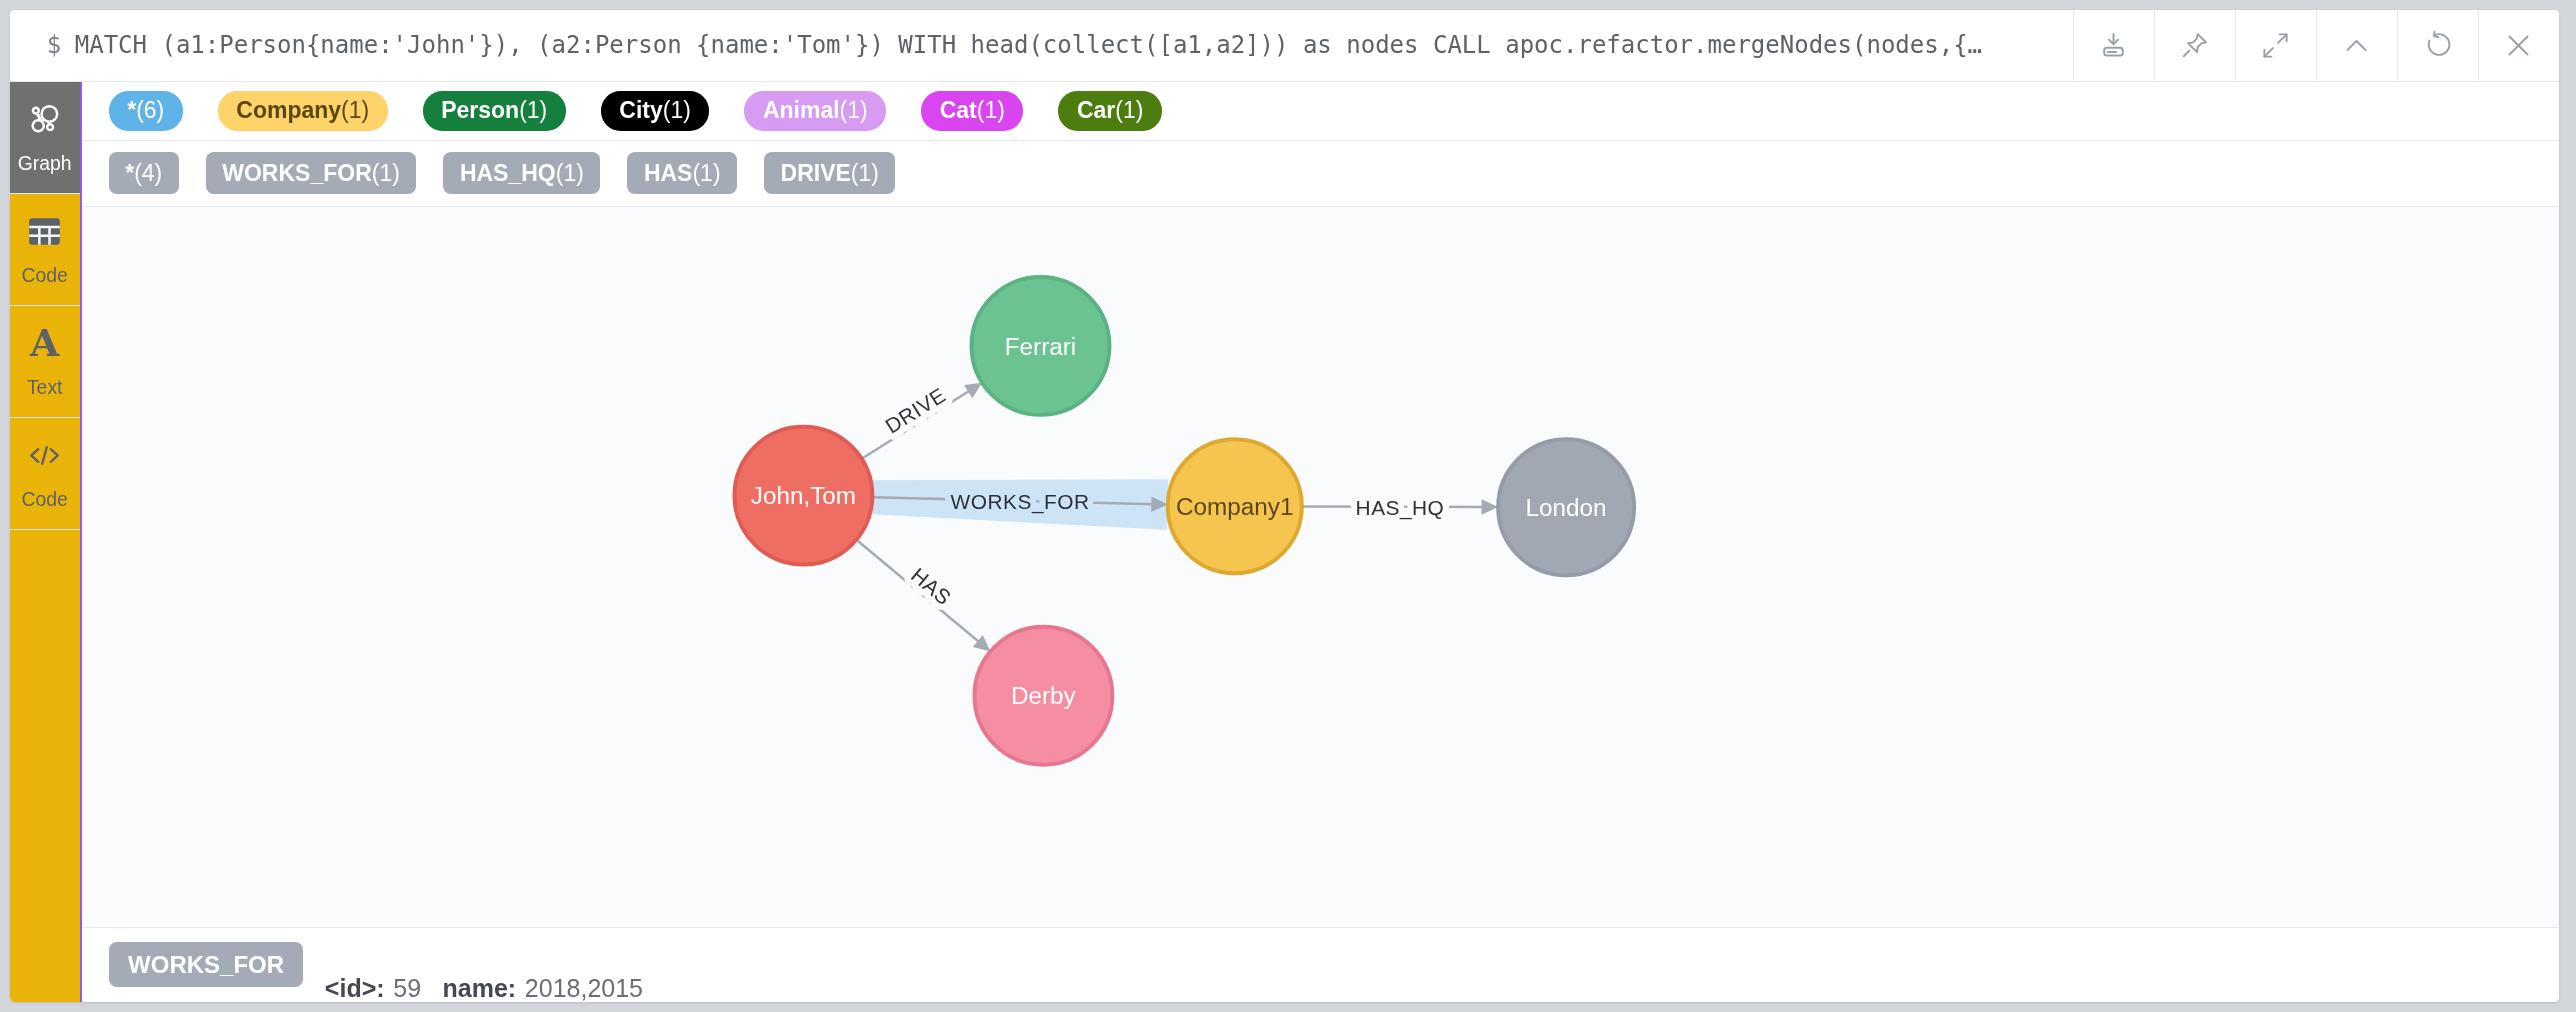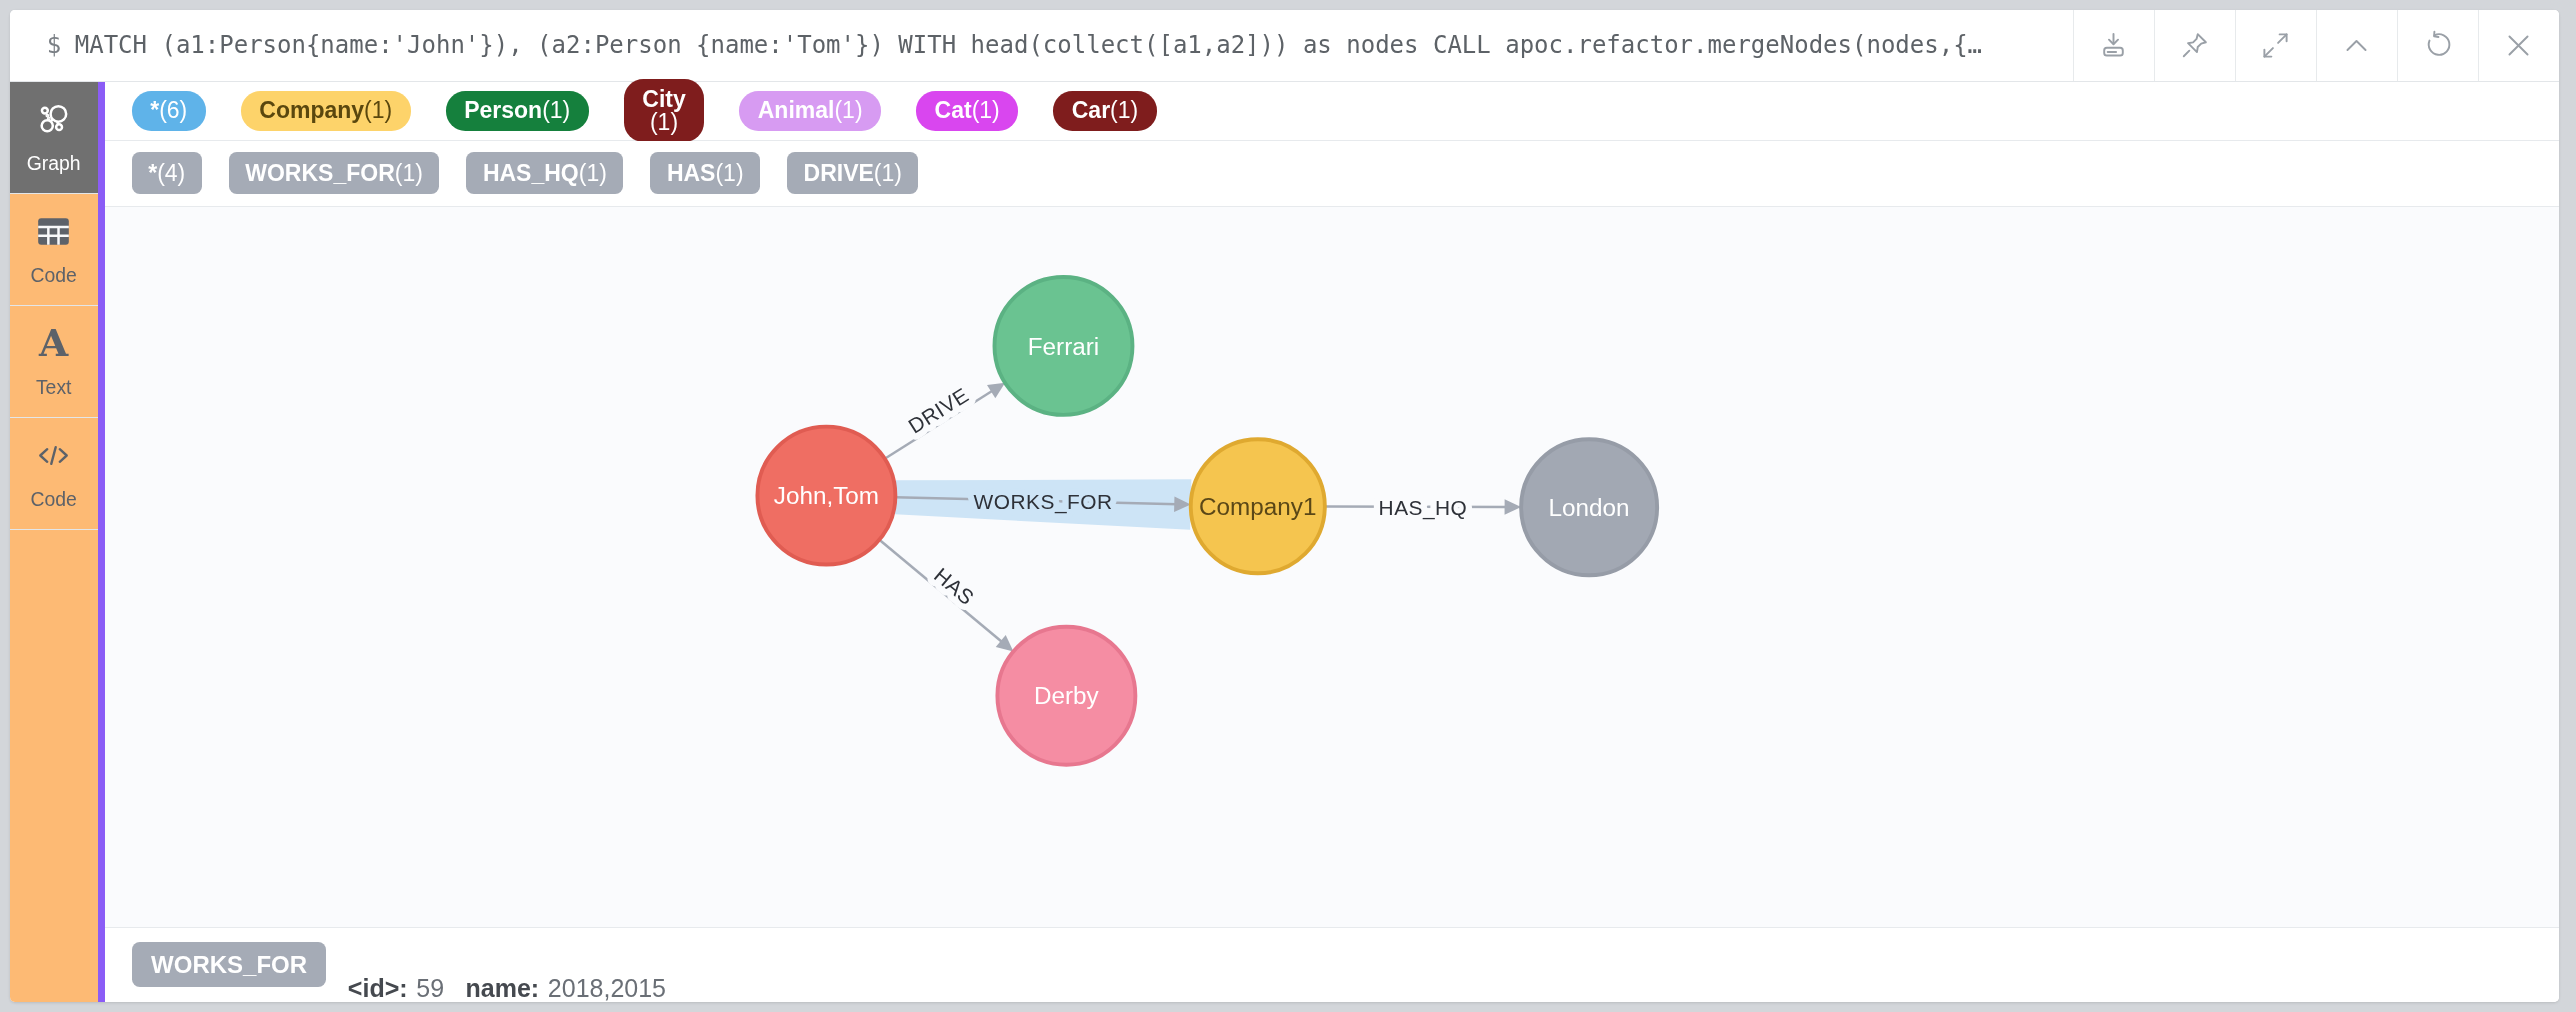--- a/index.html
+++ b/index.html
@@ -27,21 +27,21 @@
   .icon-cell {
     width:81px; flex:none; border-left:1px solid #e7eaec; display:flex;
     align-items:center; justify-content:center; cursor:pointer; background:#fff;
   }
   .icon-cell svg { width:31px; height:31px; stroke:#9aa0a7; stroke-width:1.5;
     fill:none; stroke-linecap:round; stroke-linejoin:round; }
 
   
   .main { flex:1; display:flex; min-height:0; }
 
-  .sidebar { width:95px; flex:none; background:#fdba74; border-right:7px solid #8b5cf6; }
+  .sidebar { width:72px; flex:none; background:#eab308; border-right:2px solid #8b5cf6; }
   .side-tab {
     height:112px; border-bottom:1px solid #e3e6e9; display:flex; flex-direction:column;
     align-items:center; justify-content:center; gap:8.7px; cursor:pointer; color:#5d6269;
   }
   .side-tab.active { background:#707070; color:#ffffff; }
   .side-tab .tab-label { font-size:19.4px; }
   .side-tab svg { width:39px; height:39px; }
 
   .content { flex:1; display:flex; flex-direction:column; min-width:0; }
 
@@ -177,33 +177,33 @@
             <span class="pcount">(6)</span>
           </span>
           <span class="pill node-pill" style="background: rgb(253, 211, 106); color: rgb(90, 71, 14);">
             <span class="pname">Company</span>
             <span class="pcount">(1)</span>
           </span>
           <span class="pill node-pill" style="background: #15803d; color: rgb(255, 255, 255);">
             <span class="pname">Person</span>
             <span class="pcount">(1)</span>
           </span>
-          <span class="pill node-pill" style="background: #7f1d1d; color: rgb(255, 255, 255); flex-direction: column;">
+          <span class="pill node-pill" style="background: #000000; color: rgb(255, 255, 255);">
             <span class="pname">City</span>
             <span class="pcount">(1)</span>
           </span>
           <span class="pill node-pill" style="background: rgb(215, 155, 242); color: rgb(255, 255, 255);">
             <span class="pname">Animal</span>
             <span class="pcount">(1)</span>
           </span>
           <span class="pill node-pill" style="background: #d946ef; color: rgb(255, 255, 255);">
             <span class="pname">Cat</span>
             <span class="pcount">(1)</span>
           </span>
-          <span class="pill node-pill" style="background: #7f1d1d; color: rgb(255, 255, 255);">
+          <span class="pill node-pill" style="background: #4d7c0f; color: rgb(255, 255, 255);">
             <span class="pname">Car</span>
             <span class="pcount">(1)</span>
           </span>
         </div>
       <div class="row-pills row-rels" id="rel-pill-row">
           <span class="pill rel-pill" style="background: rgb(165, 171, 182);">
             <span class="pname">*</span>
             <span class="pcount">(4)</span>
           </span>
           <span class="pill rel-pill" style="background: rgb(165, 171, 182);">

